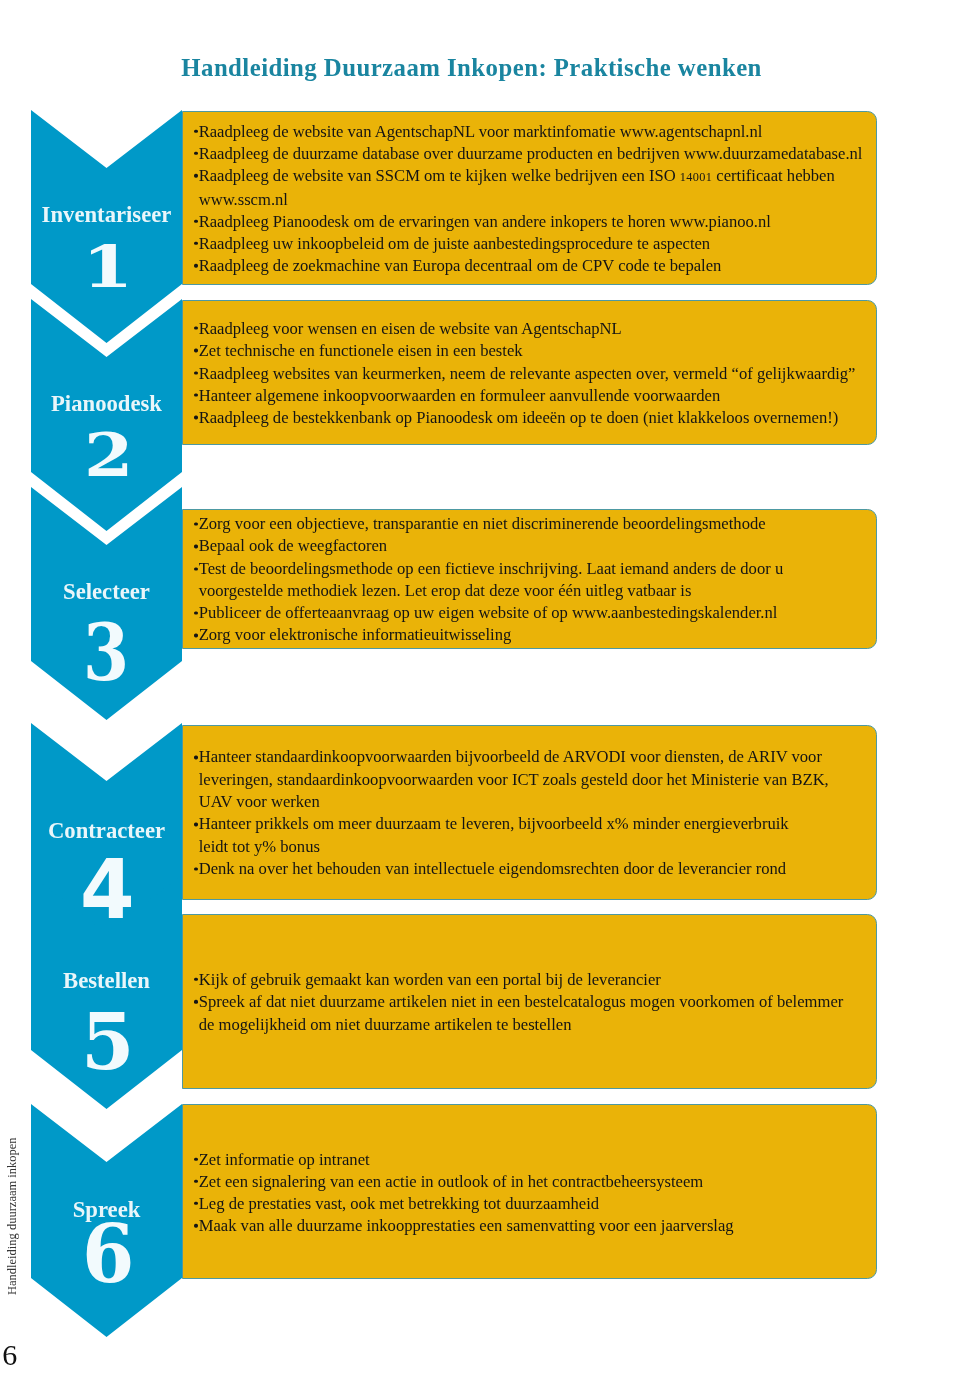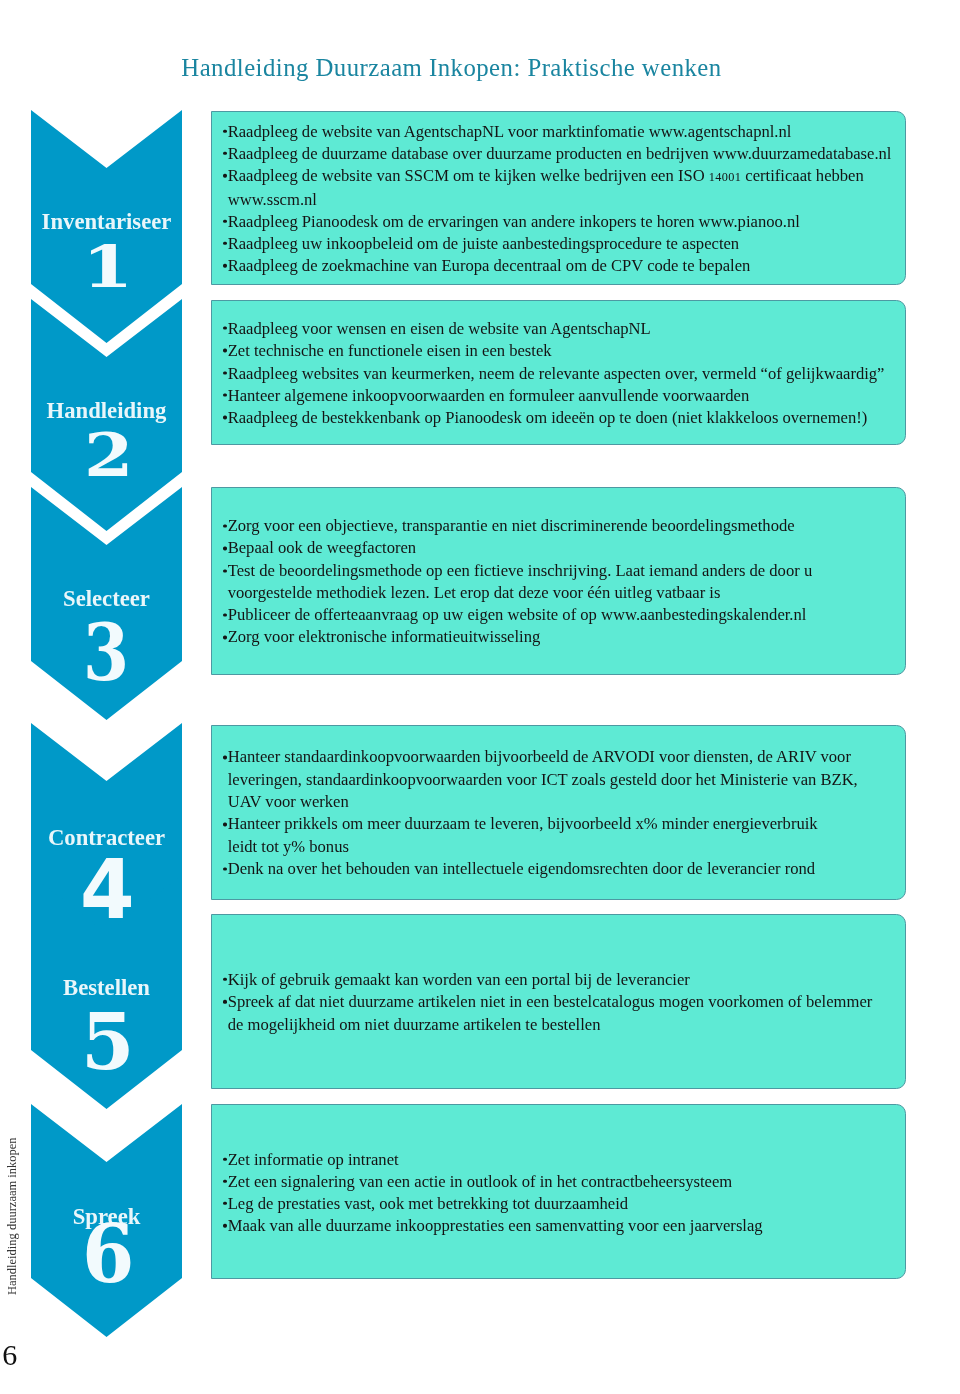--- a/index.html
+++ b/index.html
@@ -2,33 +2,33 @@
 <html><head>
 <meta charset="utf-8">
 <title>Handleiding Duurzaam Inkopen</title>
 <style>
   html,body{margin:0;padding:0;}
   body{width:960px;height:1394px;background:#ffffff;font-family:"Liberation Serif",serif;overflow:hidden;
         -webkit-font-smoothing:antialiased;}
   .page{position:relative;width:960px;height:1394px;}
 
   
-  .title{position:absolute;left:181.3px;top:55.5px;font-size:24.8px;letter-spacing:0.45px;color:#167f97;white-space:nowrap;line-height:1;}
+  .title{position:absolute;left:181.3px;top:55.5px;font-size:24.8px;letter-spacing:0.45px;color:#167f97;white-space:nowrap;line-height:1;font-weight:bold;}
 
   
   .chev{position:absolute;left:31px;width:151px;}
   .chev .shape{position:absolute;left:0;top:0;width:151px;display:block;}
   .chev .lbl{position:absolute;left:0;width:151px;text-align:center;color:#e9f6fa;
-             font-weight:bold;font-size:22.7px;line-height:1;margin-top:7px;}
+             font-weight:bold;font-size:22.7px;line-height:1;}
   .chev .num{position:absolute;color:#f2fafd;font-family:"DejaVu Serif",serif;
              font-weight:bold;line-height:1;white-space:pre;transform-origin:0 0;}
 
   
   .box{position:absolute;left:182px;width:694.5px;border:1.5px solid #4d99a2;border-radius:0 9.5px 9.5px 0;
-       box-sizing:border-box;background:#5eead4;margin-left:29px;}
+       box-sizing:border-box;background:#eab308;}
   .box .inner{position:absolute;left:8.4px;right:6px;top:50%;transform:translateY(calc(-50% + 1.3px));}
   .box ul{list-style:none;margin:0;padding:0;}
   .box li{font-size:16.6px;line-height:22.3px;color:#141414;padding-left:7.3px;text-indent:-7.3px;
           white-space:nowrap;}
   .box li.cont{text-indent:0;}
   .onum{font-size:0.74em;letter-spacing:0.35px;}
   .bul{display:inline-block;width:7.3px;text-indent:0;position:relative;}
   .bul i{position:absolute;left:2.9px;top:-7.1px;width:3.4px;height:3.4px;border-radius:50%;
          background:#151515;display:block;}
 
@@ -47,21 +47,21 @@
         <svg class="shape" viewBox="0 0 151 233" width="151" height="233">
           <path d="M0,0 L75.5,58 L151,0 L151,174 L75.5,233 L0,174 Z" fill="#0099c8"></path>
         </svg>
         <div class="lbl" style="top:93.7px">Inventariseer</div>
         <div class="num" style="top:127.8px;left:50.6px;font-size:58.2px;transform:scaleX(1.267);font-family:'DejaVu Serif', serif">1</div>
       </div>
       <div class="chev" style="top: 299px; height: 232px;">
         <svg class="shape" viewBox="0 0 151 232" width="151" height="232">
           <path d="M0,0 L75.5,58 L151,0 L151,173 L75.5,232 L0,173 Z" fill="#0099c8"></path>
         </svg>
-        <div class="lbl" style="top:93.7px">Handleiding</div>
+        <div class="lbl" style="top:93.7px">Pianoodesk</div>
         <div class="num" style="top:127.1px;left:52.6px;font-size:59.2px;transform:scaleX(1.201);font-family:'DejaVu Serif', serif">2</div>
       </div>
       <div class="chev" style="top: 487px; height: 233px; text-decoration: underline;">
         <svg class="shape" viewBox="0 0 151 233" width="151" height="233">
           <path d="M0,0 L75.5,58 L151,0 L151,174 L75.5,233 L0,174 Z" fill="#0099c8"></path>
         </svg>
         <div class="lbl" style="top:94.3px">Selecteer</div>
         <div class="num" style="top:125.9px;left:51.9px;font-size:79.4px;transform:scaleX(0.834);font-family:'DejaVu Serif', serif">3</div>
       </div>
       <div class="chev" style="top: 723px; height: 235px;">
@@ -104,21 +104,21 @@
         <div class="inner">
           <ul>
             <li class="" style="color: rgb(20, 20, 20);"><span class="bul"><i></i></span><span>Raadpleeg voor wensen en eisen de website van AgentschapNL</span></li>
             <li class="" style="color: rgb(20, 20, 20);"><span class="bul"><i></i></span><span>Zet technische en functionele eisen in een bestek</span></li>
             <li class="" style="color: rgb(20, 20, 20);"><span class="bul"><i></i></span><span>Raadpleeg websites van keurmerken, neem de relevante aspecten over, vermeld “of gelijkwaardig”</span></li>
             <li class="" style="color: rgb(20, 20, 20);"><span class="bul"><i></i></span><span>Hanteer algemene inkoopvoorwaarden en formuleer aanvullende voorwaarden</span></li>
             <li class="" style="color: rgb(20, 20, 20);"><span class="bul"><i></i></span><span>Raadpleeg de bestekkenbank op Pianoodesk om ideeën op te doen (niet klakkeloos overnemen!)</span></li>
           </ul>
         </div>
       </div>
-      <div class="box" style="top: 487px; height: 188px; border-color: rgb(77, 153, 162);">
+      <div class="box" style="top: 509px; height: 140px; border-color: rgb(77, 153, 162);">
         <div class="inner">
           <ul>
             <li class="" style="color: rgb(20, 20, 20);"><span class="bul"><i></i></span><span>Zorg voor een objectieve, transparantie en niet discriminerende beoordelingsmethode</span></li>
             <li class="" style="color: rgb(20, 20, 20);"><span class="bul"><i></i></span><span>Bepaal ook de weegfactoren</span></li>
             <li class="" style="color: rgb(20, 20, 20);"><span class="bul"><i></i></span><span>Test de beoordelingsmethode op een fictieve inschrijving. Laat iemand anders de door u</span></li>
             <li class="cont" style="color: rgb(20, 20, 20);"><span>voorgestelde methodiek lezen. Let erop dat deze voor één uitleg vatbaar is</span></li>
             <li class="" style="color: rgb(20, 20, 20);"><span class="bul"><i></i></span><span>Publiceer de offerteaanvraag op uw eigen website of op www.aanbestedingskalender.nl</span></li>
             <li class="" style="color: rgb(20, 20, 20);"><span class="bul"><i></i></span><span>Zorg voor elektronische informatieuitwisseling</span></li>
           </ul>
         </div>

